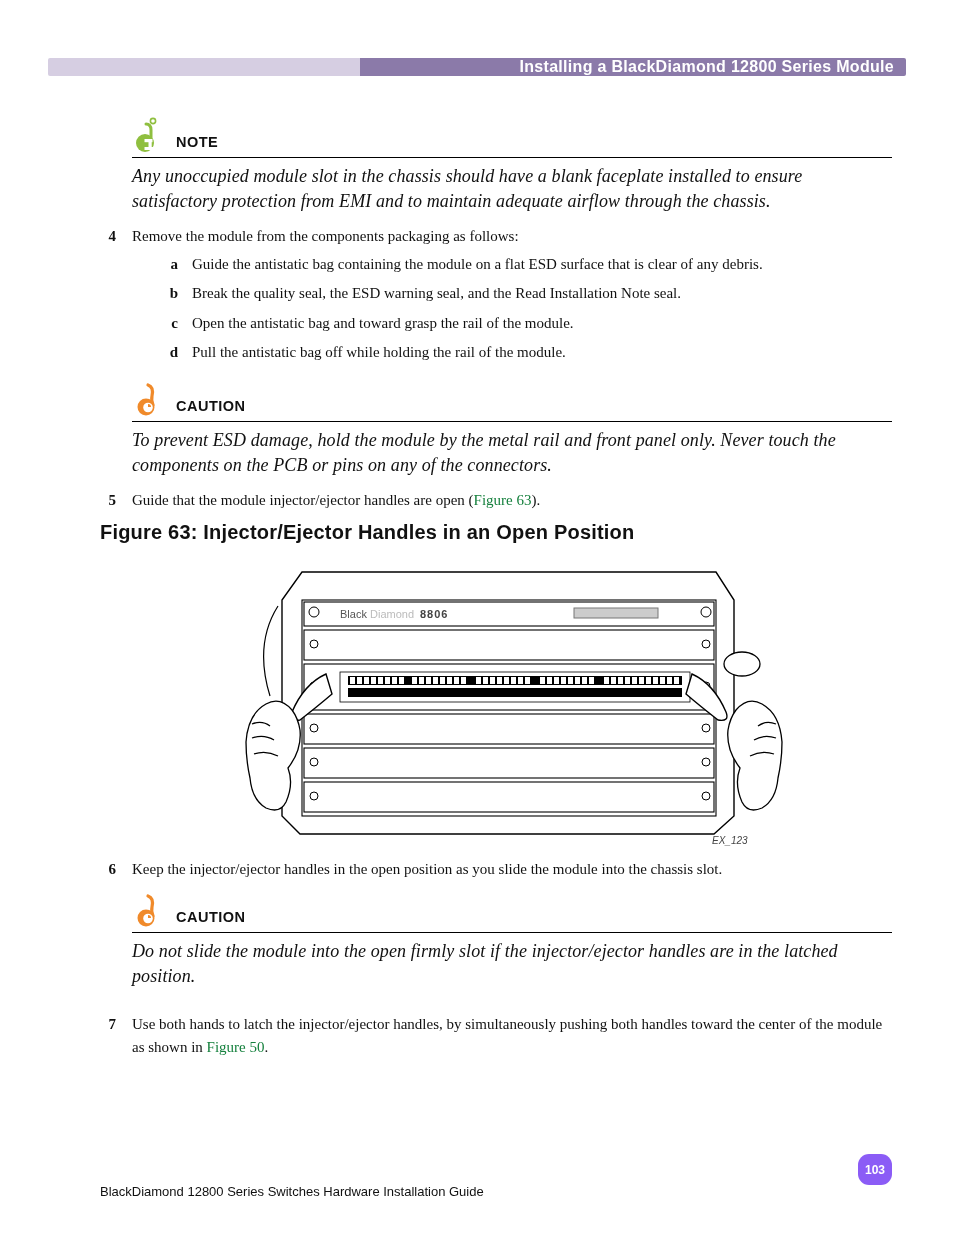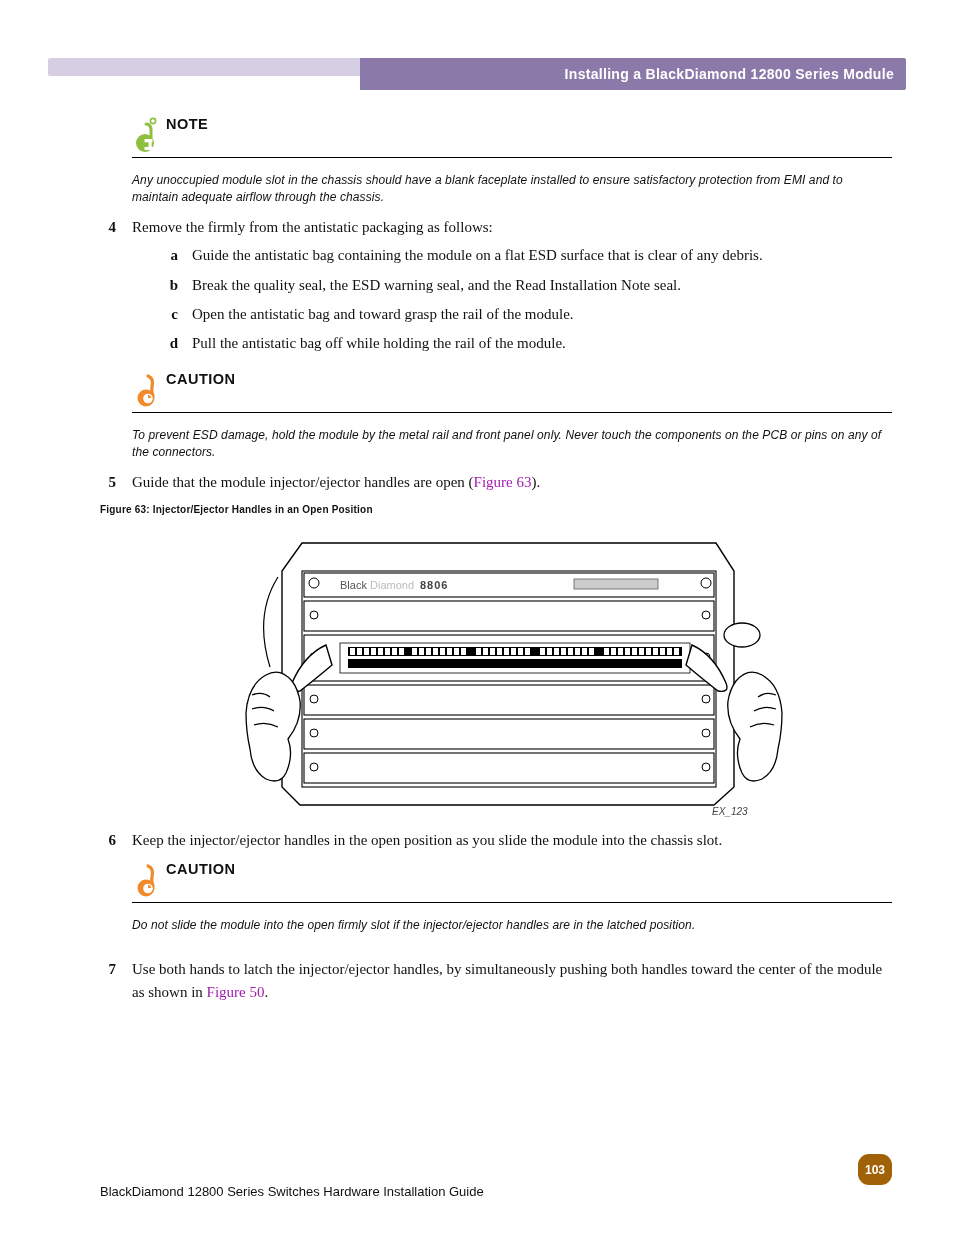--- a/index.html
+++ b/index.html
@@ -4,51 +4,51 @@
 <style>
   * { box-sizing: border-box; margin: 0; padding: 0; }
   html, body { width: 954px; height: 1235px; background: #fff; font-family: Georgia, 'Times New Roman', serif; color: #111; }
   .cond { font-family: 'Arial Narrow', Arial, Helvetica, sans-serif; font-stretch: condensed; letter-spacing: .2px; }
 
   .page { position: relative; width: 954px; height: 1235px; }
 
   
   .hdr-wrap { position: absolute; left: 48px; right: 48px; top: 58px; height: 18px; display: flex; }
   .hdr-left { flex: 0 0 312px; background: #d6cee2; height: 18px; border-radius: 2px 0 0 2px; }
-  .hdr-right { flex: 1; background: #8b7aa9; height: 32px; border-radius: 0 2px 2px 0; color: #fff; display: flex; justify-content: flex-end; align-items: center; padding-right: 12px; font-family: 'Arial Narrow', Arial, sans-serif; font-weight: 700; font-size: 14px; letter-spacing: .3px; }
+  .hdr-right { flex: 1; background: #8b7aa9; height: 18px; border-radius: 0 2px 2px 0; color: #fff; display: flex; justify-content: flex-end; align-items: center; padding-right: 12px; font-family: 'Arial Narrow', Arial, sans-serif; font-weight: 700; font-size: 16px; letter-spacing: .3px; }
 
   .content { position: absolute; left: 100px; right: 62px; top: 108px; bottom: 70px; }
 
   
   .admon { margin: 8px 0 10px 32px; }
-  .admon-head { display: flex; gap: 0; }
+  .admon-head { display: flex; align-items: flex-end; gap: 10px; }
   .admon-icon { width: 34px; height: 38px; display: flex; align-items: center; justify-content: center; }
   .admon-label { font-weight: 800; font-size: 14.5px; letter-spacing: .5px; padding-bottom: 4px; }
   .admon-rule { height: 1.2px; background: #000; margin-top: 3px; }
-  .admon-text { font-style: italic; font-size: 12px; line-height: 1.4; margin-top: 14px; font-family: Liberation Sans, sans-serif; letter-spacing: .1px; }
+  .admon-text { font-style: italic; font-size: 18px; line-height: 1.4; margin-top: 6px; font-family: Liberation Serif, serif; letter-spacing: .1px; }
 
   
   .ol1 { margin-left: 0; }
   .li1 { display: flex; gap: 16px; font-size: 15px; line-height: 1.5; margin: 10px 0; }
   .li1 .num { width: 16px; text-align: right; font-weight: 700; font-family: Georgia, serif; }
   .li1 .txt { flex: 1; }
   .ol2 { margin-left: 32px; margin-top: 4px; }
   .li2 { display: flex; gap: 14px; font-size: 15px; line-height: 1.55; margin: 6px 0; }
   .li2 .num { width: 14px; font-weight: 700; }
   .li2 .txt { flex: 1; }
 
-  .fig-caption { font-weight: 800; font-size: 10px; margin: 8px 0 10px 0; font-family: 'Arial Narrow', Arial, sans-serif; letter-spacing: .2px; }
+  .fig-caption { font-weight: 800; font-size: 20px; margin: 8px 0 10px 0; font-family: 'Arial Narrow', Arial, sans-serif; letter-spacing: .2px; }
   .fig-box { display: flex; justify-content: center; margin: 4px 0 10px 36px; text-align: center; }
 
-  .link { color: #a21caf; }
+  .link { color: #15803d; }
 
   
   .footer { position: absolute; left: 100px; right: 62px; bottom: 36px; display: flex; justify-content: space-between; align-items: center; border-top: 0; }
   .footer-text { font-family: 'Arial Narrow', Arial, sans-serif; font-size: 13px; margin-top: 44px; }
-  .page-badge { width: 34px; height: 31px; border-radius: 11px; background: #a16207; color: #fff; display: flex; align-items: center; justify-content: center; font-family: Arial, sans-serif; font-size: 12px; font-weight: 700; }
+  .page-badge { width: 34px; height: 31px; border-radius: 11px; background: #8b5cf6; color: #fff; display: flex; align-items: center; justify-content: center; font-family: Arial, sans-serif; font-size: 12px; font-weight: 700; }
 
   .space4 { height: 4px; }
 </style>
 </head>
 <body>
 
 <div class="page">
 
   <div class="hdr-wrap">
     <div class="hdr-left"></div>
@@ -74,21 +74,21 @@
         <div class="admon-label cond">NOTE</div>
       </div>
       <div class="admon-rule"></div>
       <div class="admon-text">Any unoccupied module slot in the chassis should have a blank faceplate installed to ensure satisfactory protection from EMI and to maintain adequate airflow through the chassis.</div>
     </div>
 
     <div class="ol1">
       <div class="li1">
         <div class="num">4</div>
         <div class="txt">
-          <span>Remove the firmly from the antistatic packaging as follows:</span>
+          <span>Remove the module from the components packaging as follows:</span>
           <div class="ol2">
             <div class="li2">
                 <div class="num">a</div>
                 <div class="txt">Guide the antistatic bag containing the module on a flat ESD surface that is clear of any debris.</div>
               </div>
             <div class="li2">
                 <div class="num">b</div>
                 <div class="txt">Break the quality seal, the ESD warning seal, and the Read Installation Note seal.</div>
               </div>
             <div class="li2">

